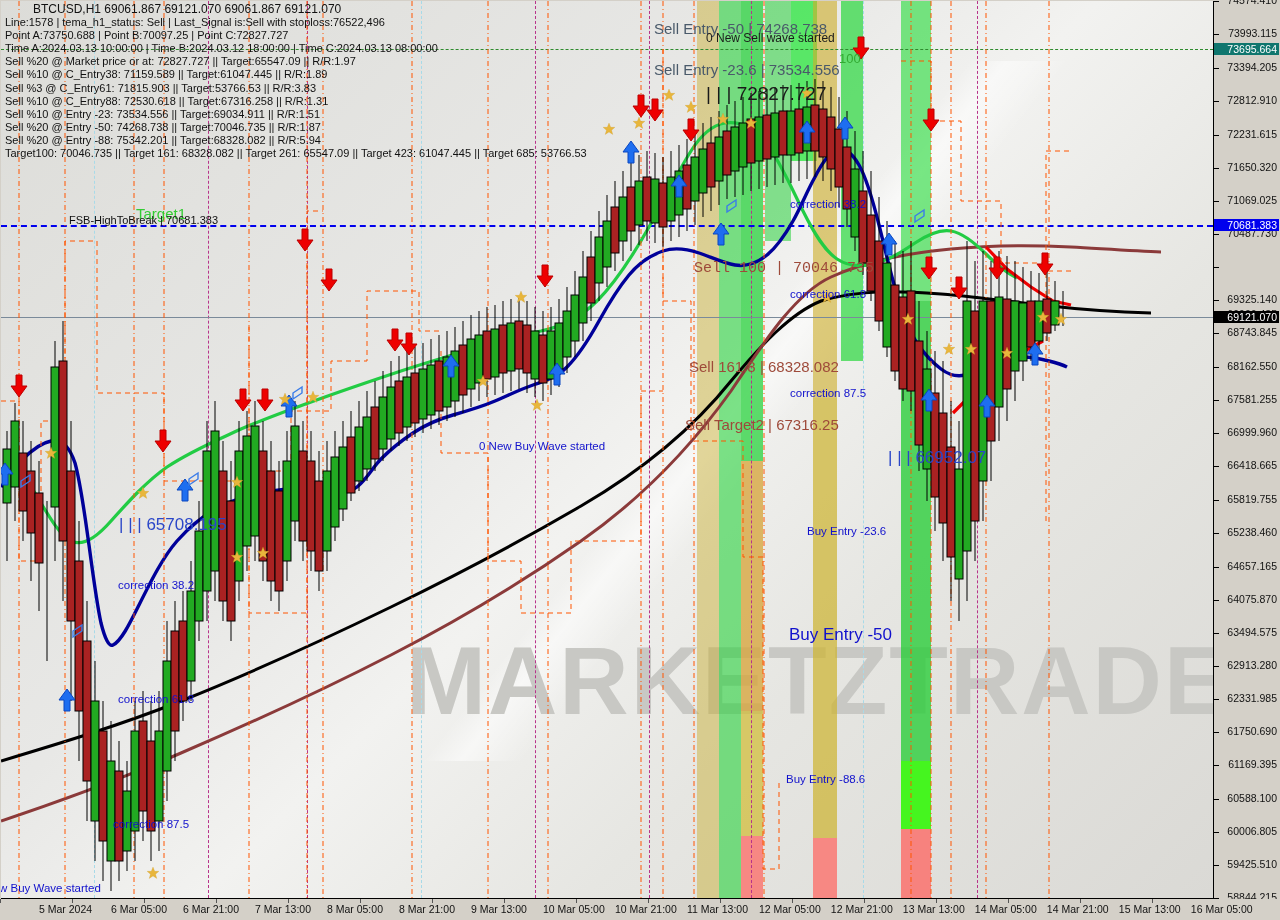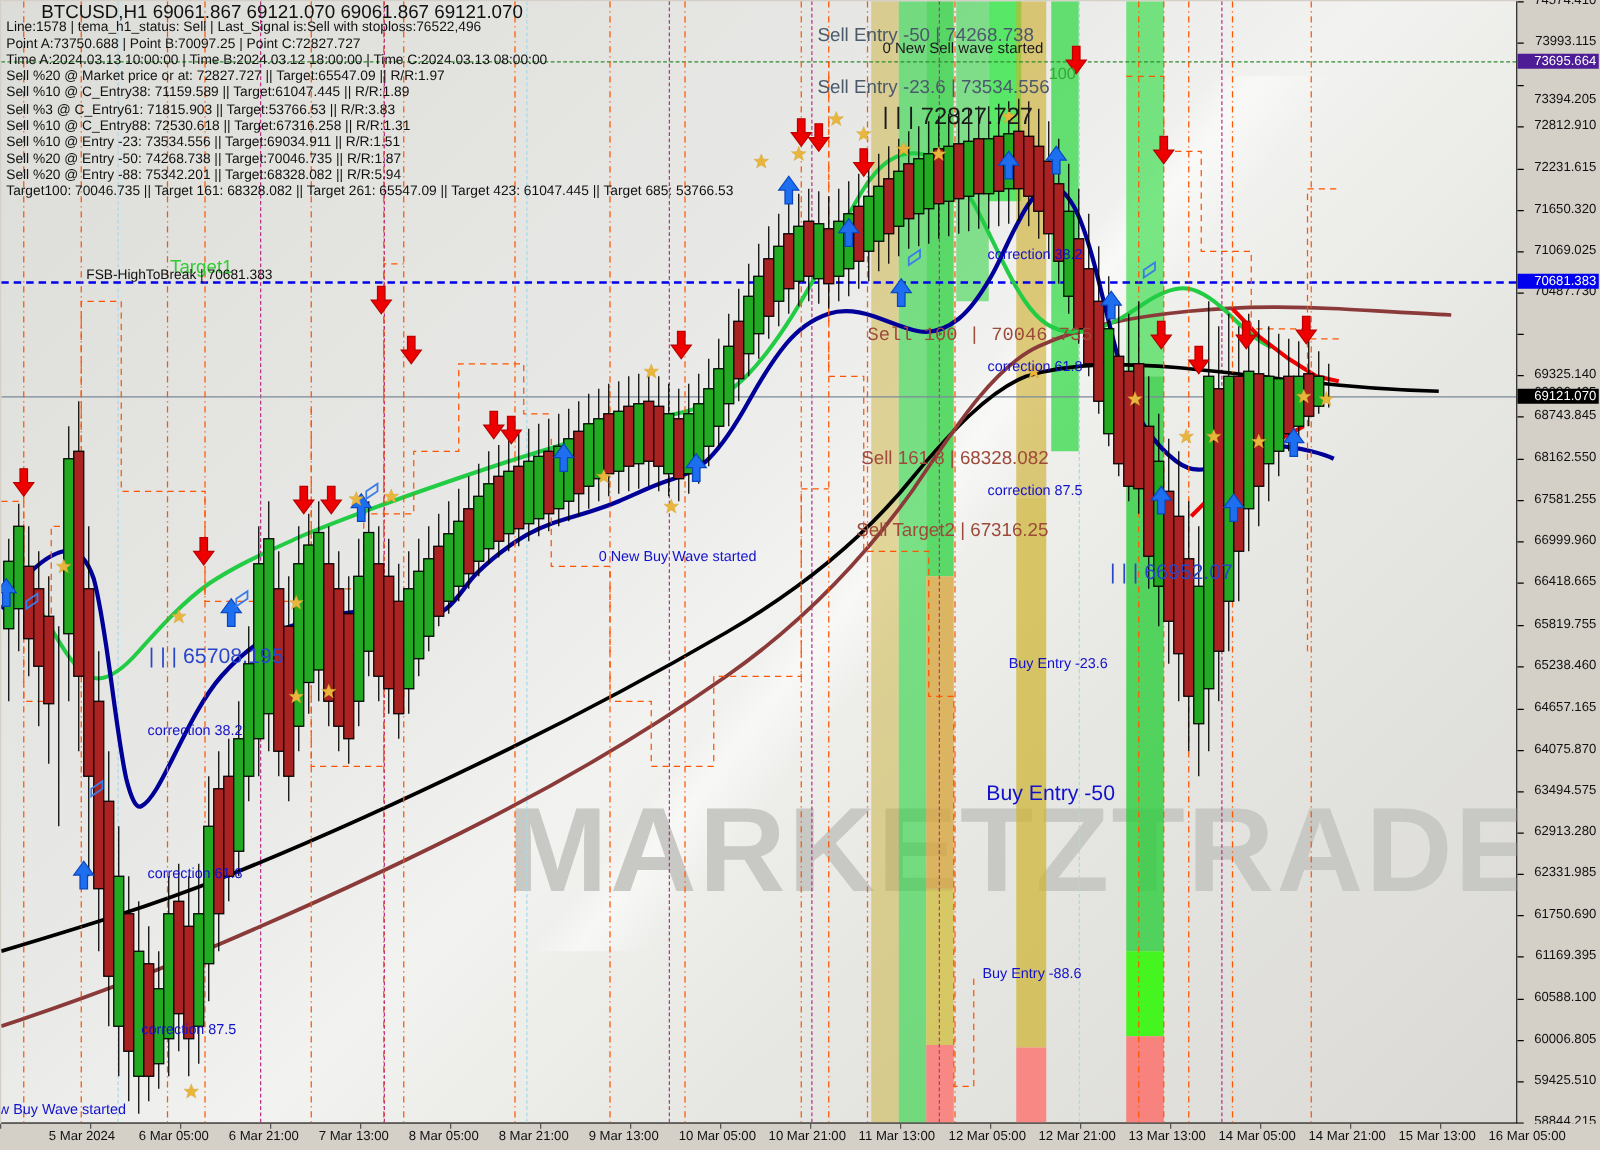--- a/index.html
+++ b/index.html
@@ -25,21 +25,21 @@
 
   
   .band{position:absolute;}
 
   
   .lbl{position:absolute;white-space:nowrap;font-family:"Liberation Sans",sans-serif;}
 
   
   #hdr{position:absolute;left:4px;top:2px;z-index:40;}
   #hdr .row{font-size:11px;color:#111;line-height:13.1px;white-space:nowrap;}
-  #hdr .row.t{padding-left:28px;font-size:15px;}
+  #hdr .row.t{padding-left:28px;font-size:12px;}
 
   
   .ptick{position:absolute;right:0;font-size:10.5px;color:#111;white-space:nowrap;
          padding-right:2px;text-align:right;width:63px;}
   .pdash{position:absolute;left:0;width:5px;height:1px;background:#000;}
   .ptag{position:absolute;right:0;font-size:10.5px;white-space:nowrap;padding:0 2px 0 3px;
         text-align:right;width:60px;line-height:12px;font-family:"Liberation Sans",sans-serif;}
 
   
   .ttick{position:absolute;top:4px;font-size:10.5px;color:#111;white-space:nowrap;padding-left:35px;}
@@ -607,21 +607,21 @@
     <div class="lbl" style="left:785px;top:772px;font-size:11.5px;color:#1111cc;">Buy Entry -88.6</div>
   </div>
 
   <div id="axis-right">
     <div id="pticks">
         <div class="pdash" style="top: 0px;"></div>
         <div class="ptick" style="top: -7px;">74574.410</div>
         <div class="pdash" style="top: 33.1478px;"></div>
         <div class="ptick" style="top: 26.1478px;">73993.115</div>
         <div class="pdash" style="top: 67.3001px;"></div>
-        <div class="ptick" style="top: 60.3001px; margin-top: 12px;">73394.205</div>
+        <div class="ptick" style="top: 60.3001px;">73394.205</div>
         <div class="pdash" style="top: 100.448px;"></div>
         <div class="ptick" style="top: 93.4479px;">72812.910</div>
         <div class="pdash" style="top: 133.596px;"></div>
         <div class="ptick" style="top: 126.596px;">72231.615</div>
         <div class="pdash" style="top: 166.744px;"></div>
         <div class="ptick" style="top: 159.744px;">71650.320</div>
         <div class="pdash" style="top: 199.891px;"></div>
         <div class="ptick" style="top: 192.891px;">71069.025</div>
         <div class="pdash" style="top: 233.039px;"></div>
         <div class="ptick" style="top: 226.039px;">70487.730</div>
@@ -660,21 +660,21 @@
         <div class="pdash" style="top: 797.557px;"></div>
         <div class="ptick" style="top: 790.557px;">60588.100</div>
         <div class="pdash" style="top: 830.704px;"></div>
         <div class="ptick" style="top: 823.704px;">60006.805</div>
         <div class="pdash" style="top: 863.852px;"></div>
         <div class="ptick" style="top: 856.852px;">59425.510</div>
         <div class="pdash" style="top: 897px;"></div>
         <div class="ptick" style="top: 890px;">58844.215</div>
       </div>
     <div id="ptags">
-        <div class="ptag" style="top: 42px; background: #4c1d95; color: rgb(255, 255, 255);">73695.664</div>
+        <div class="ptag" style="top: 42px; background: #0f766e; color: rgb(255, 255, 255);">73695.664</div>
         <div class="ptag" style="top: 218px; background: rgb(0, 0, 238); color: rgb(255, 255, 255);">70681.383</div>
         <div class="ptag" style="top: 310px; background: rgb(0, 0, 0); color: rgb(255, 255, 255);">69121.070</div>
       </div>
   </div>
 
   <div id="axis-bottom">
     <div id="tticks">
         <div class="tmark" style="left: 0px;"></div>
         <div class="ttick" style="left: 4px;">5 Mar 2024</div>
         <div class="tmark" style="left: 71.9881px;"></div>

